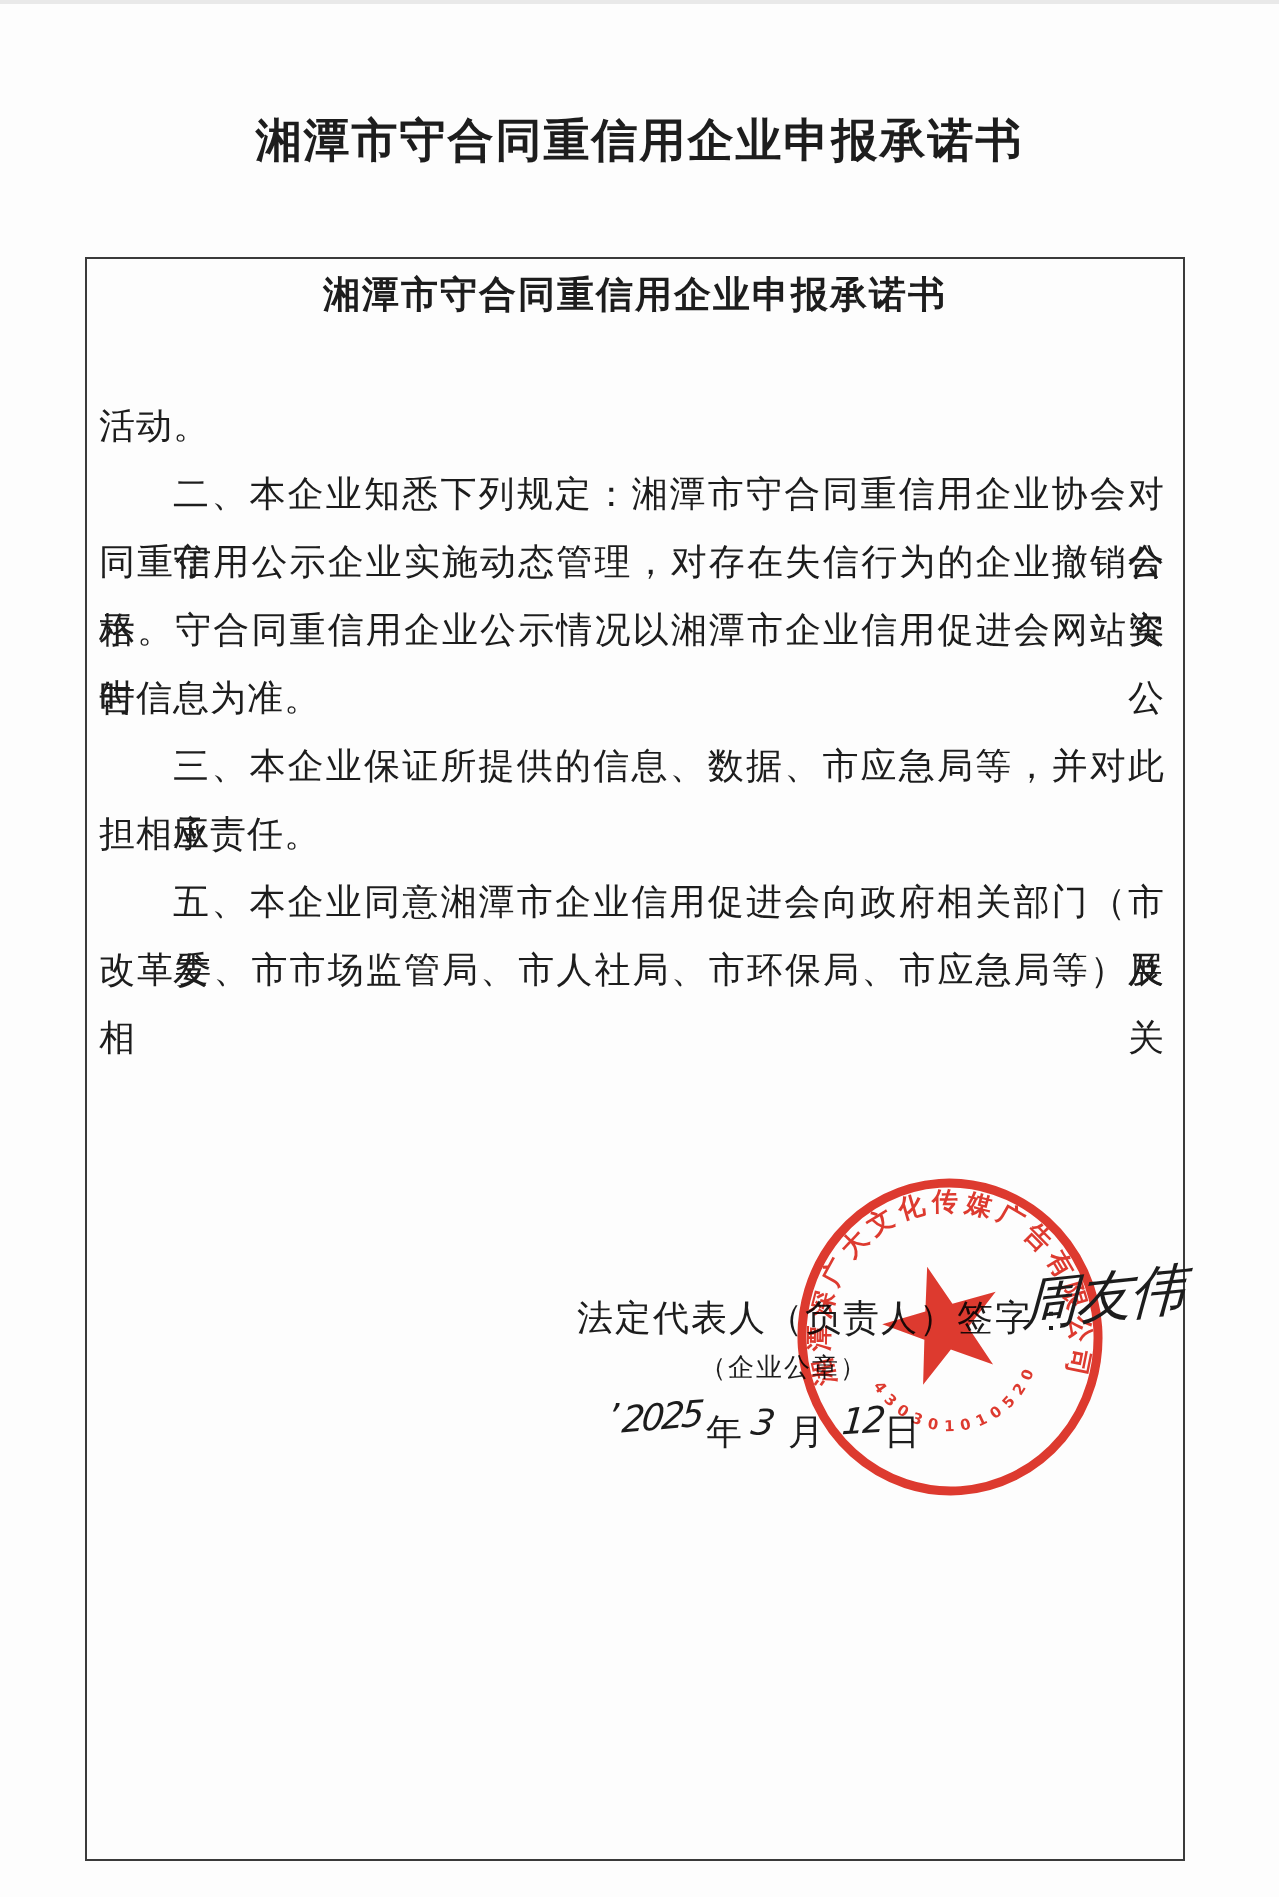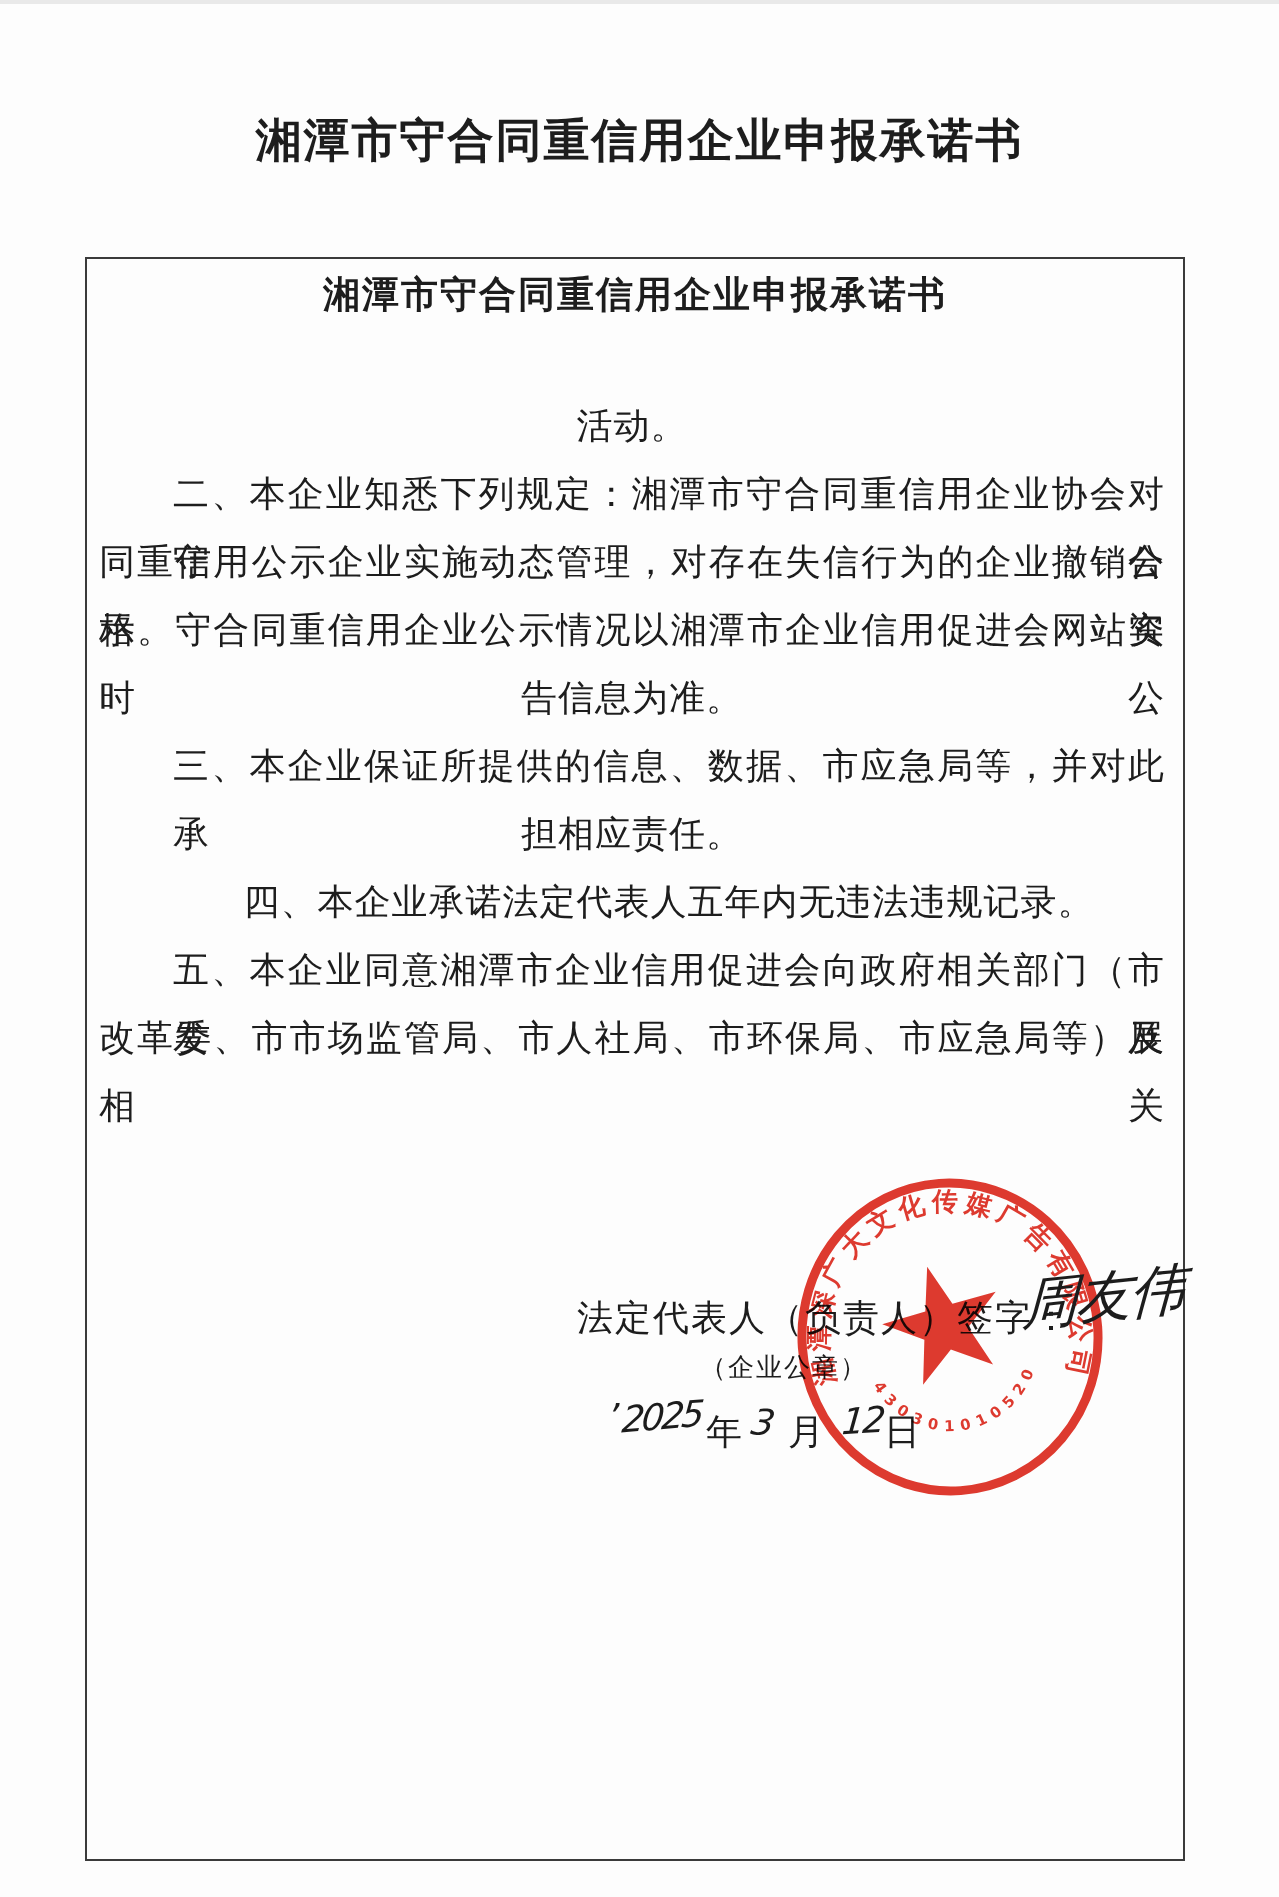--- a/index.html
+++ b/index.html
@@ -18,21 +18,21 @@
   }
   .doc-title{
     position:absolute;top:266px;left:85px;width:1100px;
     text-align:center;font-size:37px;font-weight:700;letter-spacing:2px;
   }
   .doc-body{
     position:absolute;left:99px;top:388px;width:1066px;
   }
   .line{
     height:68px;line-height:68px;font-size:36px;letter-spacing:1px;
-    white-space:nowrap;text-align:center;
+    white-space:nowrap;text-align:left;
   }
   .line.j{
     white-space:normal;text-align:justify;text-align-last:justify;
     -moz-text-align-last:justify;
   }
   .line.ind{padding-left:74px;}
   .line.j.ind{padding-left:74px;}
   .sig-label{
     position:absolute;left:577px;top:1290px;font-size:36px;letter-spacing:2px;
   }
@@ -73,21 +73,20 @@
   <div class="doc-title">湘潭市守合同重信用企业申报承诺书</div>
 
   <div class="doc-body">
       <div class="line">活动。</div>
       <div class="line j ind">二、本企业知悉下列规定：湘潭市守合同重信用企业协会对守合</div>
       <div class="line j">同重信用公示企业实施动态管理，对存在失信行为的企业撤销公示资</div>
       <div class="line j">格。守合同重信用企业公示情况以湘潭市企业信用促进会网站实时公</div>
       <div class="line">告信息为准。</div>
       <div class="line j ind">三、本企业保证所提供的信息、数据、市应急局等，并对此承</div>
       <div class="line">担相应责任。</div>
-      <div class="line ind">四、本企业承诺法定代表人五年内无违法违规记录。</div>
       <div class="line j ind">五、本企业同意湘潭市企业信用促进会向政府相关部门（市发展</div>
       <div class="line j">改革委、市市场监管局、市人社局、市环保局、市应急局等）及相关</div>
     </div>
 
   <div class="sig-label">法定代表人（负责人）签字：</div>
 
   <div class="seal-label">（企业公章）</div>
 
   <div class="date-line">
     <span class="hand hand-tick">’</span>

